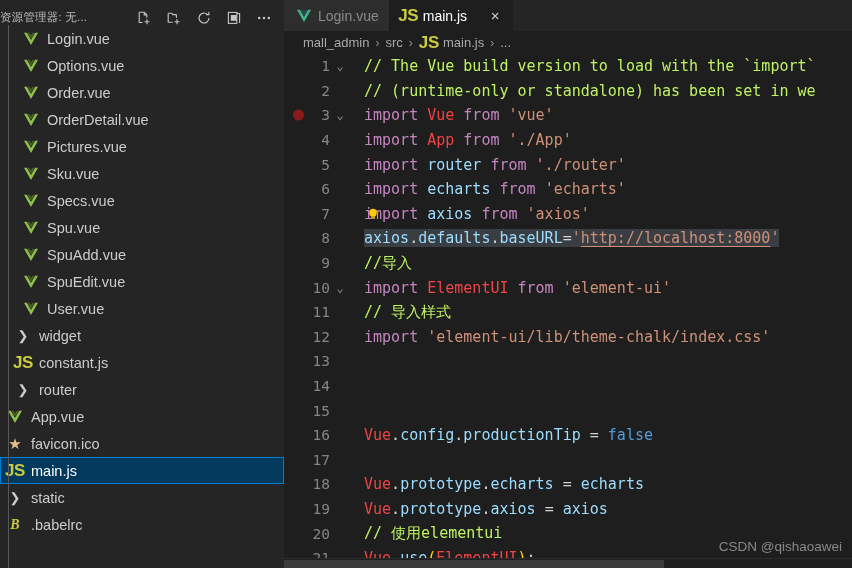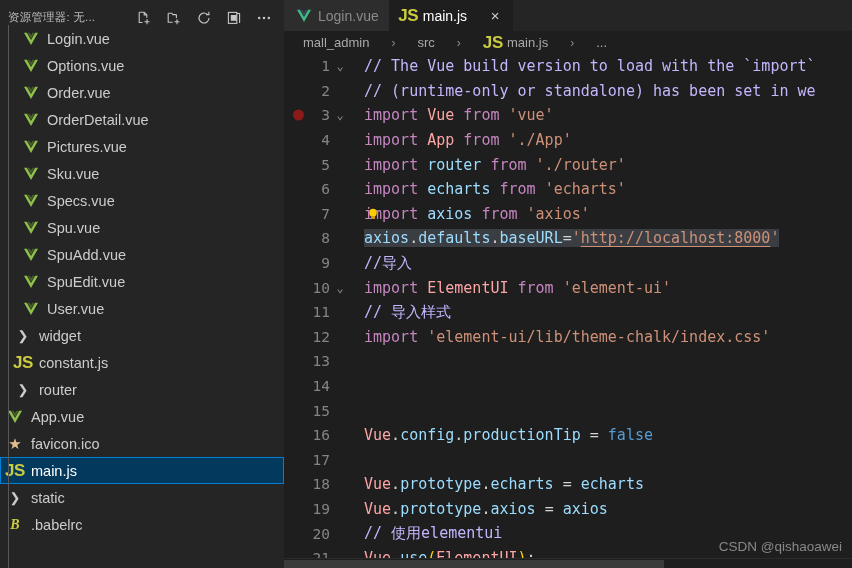--- a/index.html
+++ b/index.html
@@ -15,21 +15,21 @@
   .sidebar {
     width: 284px; height: 568px;
     background: #252526;
     position: relative;
     overflow: hidden;
     flex: 0 0 284px;
   }
   .sb-header {
     height: 35px;
     display: flex; align-items: center;
-    padding-left: 8px; padding-right: 8px;
+    padding-left: 0px; padding-right: 8px;
     background: #252526;
     color: #cccccc;
     gap: 0px;
   }
   .sb-title {
     font-size: 11.5px;
     color: #bbbbbb;
     letter-spacing: 0.2px;
     white-space: nowrap;
     overflow: hidden;
@@ -116,21 +116,21 @@
   }
   .tabs-filler { flex: 1 1 auto; background: #252526; }
 
   .breadcrumb {
     height: 23px;
     display: flex; align-items: center;
     padding-left: 19px;
     font-size: 13px;
     color: #a9a9a9;
     background: #1e1e1e;
-    gap: 20px;
+    gap: 4px;
     white-space: nowrap;
   }
   .bc-sep { color: #8c8c8c; font-size: 12px; margin: 0 2px; }
   .bc-item { cursor: pointer; display: inline-flex; align-items: center; gap: 4px; }
 
   .code-wrap {
     position: absolute;
     top: 54px; left: 0; right: 0; bottom: 10px;
     background: #1e1e1e;
     overflow: hidden;
@@ -166,25 +166,25 @@
     width: 11px; height: 11px; border-radius: 50%;
     background: #8b1a1a;
   }
   .bulb {
     position: absolute;
     left: 82px; top: 50%; transform: translateY(-50%);
     width: 14px; height: 14px;
     z-index: 3;
   }
   
-  .c-comment { color: #c4b5fd; }
+  .c-comment { color: #bef264; }
   .c-key     { color: #c586c0; }
   .c-var     { color: #9cdcfe; }
   .c-str     { color: #ce9178; }
-  .c-cls     { color: #fca5a5; }
+  .c-cls     { color: #ef4444; }
   .c-num     { color: #569cd6; }
   .c-plain   { color: #d4d4d4; }
   .c-paren   { color: #ffd700; }
   .sel-line .ctext > .sel { background: #3a3d41; }
   .link { text-decoration: underline; text-underline-offset: 3px; }
 
   .hscroll {
     position: absolute; left: 0; right: 0; bottom: 0;
     height: 10px; background: #1e1e1e;
     border-top: 1px solid #2b2b2b;

